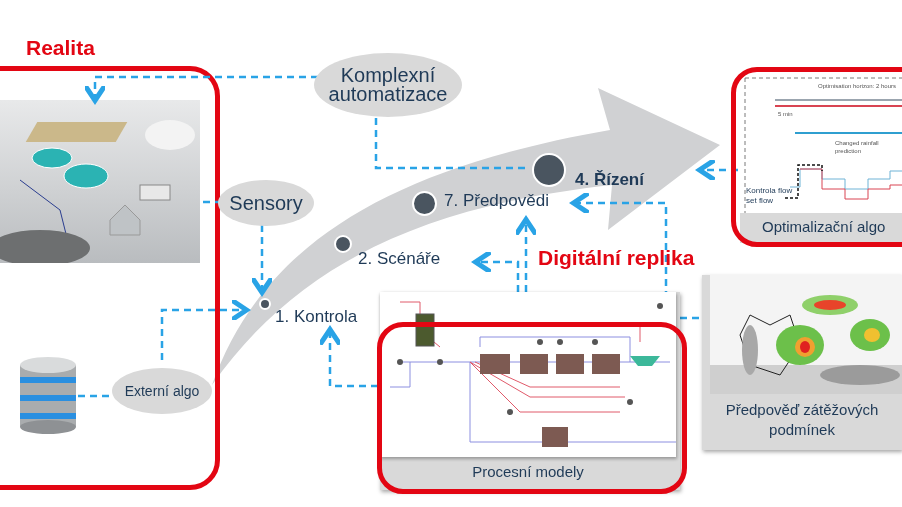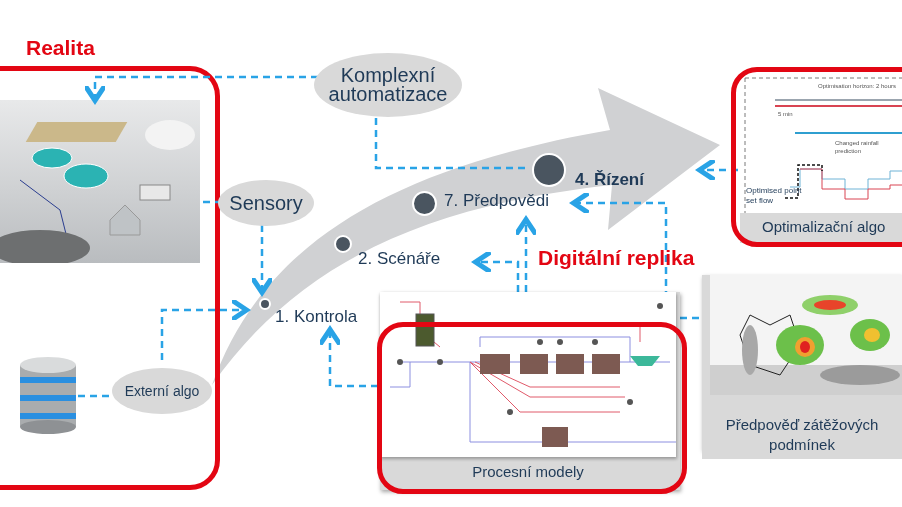--- a/index.html
+++ b/index.html
@@ -148,21 +148,21 @@
       <ellipse cx="120" cy="30" rx="16" ry="5" fill="#e8442a"></ellipse>
       <ellipse cx="90" cy="70" rx="24" ry="20" fill="#6cc04a"></ellipse>
       <ellipse cx="95" cy="72" rx="10" ry="10" fill="#f0a030"></ellipse>
       <ellipse cx="95" cy="72" rx="5" ry="6" fill="#e02020"></ellipse>
       <ellipse cx="160" cy="60" rx="20" ry="16" fill="#6cc04a"></ellipse>
       <ellipse cx="162" cy="60" rx="8" ry="7" fill="#f0c030"></ellipse>
       <ellipse cx="40" cy="75" rx="8" ry="25" fill="#a8a8a8"></ellipse>
       <ellipse cx="150" cy="100" rx="40" ry="10" fill="#9b9b9b"></ellipse>
     </svg>
   </div>
-  <div class="caption" style="left:0;top:134px;width:200px;height:50px;line-height:20px;padding-top:6px;box-sizing:border-box;">
+  <div class="caption" style="left:0;top:119px;width:200px;height:50px;line-height:20px;padding-top:6px;box-sizing:border-box;">
     <div>Předpověď zátěžových</div>
     <div>podmínek</div>
   </div>
 </div>
 
 <div class="abs" style="left:740px;top:73px;width:170px;height:172px;background:#fff;overflow:hidden;">
   <svg width="170" height="140">
     <path d="M5,5 L170,5" stroke="#7a7a7a" stroke-dasharray="4,3"></path>
     <path d="M5,5 L5,140" stroke="#7a7a7a" stroke-dasharray="4,3"></path>
     <line x1="35" y1="27" x2="170" y2="27" stroke="#7a8795" stroke-width="1.5"></line>
@@ -172,18 +172,18 @@
     <path d="M60,96 L82,96 L82,116 L105,116 L105,126 L128,126 L128,116 L150,116 L150,112 L170,112" stroke="#d94452" fill="none"></path>
     <path d="M45,125 L58,125 L58,92 L82,92 L82,98" stroke="#111" stroke-dasharray="3,2" fill="none" stroke-width="1.5"></path>
   </svg>
   <div class="tiny" style="left:78px;top:10px;">Optimisation horizon: 2 hours</div>
   <div class="tiny" style="left:38px;top:38px;">5 min</div>
   <div class="tiny" style="left:95px;top:66px;line-height:8px;">
     <div>Changed rainfall</div>
     <div>prediction</div>
   </div>
   <div class="tiny" style="left:6px;top:113px;font-size:8px;line-height:10px;color:#1f3a57;">
-    <div>Optimised point</div>
+    <div>Kontrola flow</div>
     <div>set flow</div>
   </div>
   <div class="caption" style="left:0;top:140px;width:170px;height:30px;line-height:28px;text-align:left;padding-left:22px;box-sizing:border-box;white-space:nowrap;">Optimalizační algo</div>
 </div>
 <div class="redbox" style="left:731px;top:67px;width:200px;height:180px;"></div>
 
 </body></html>

